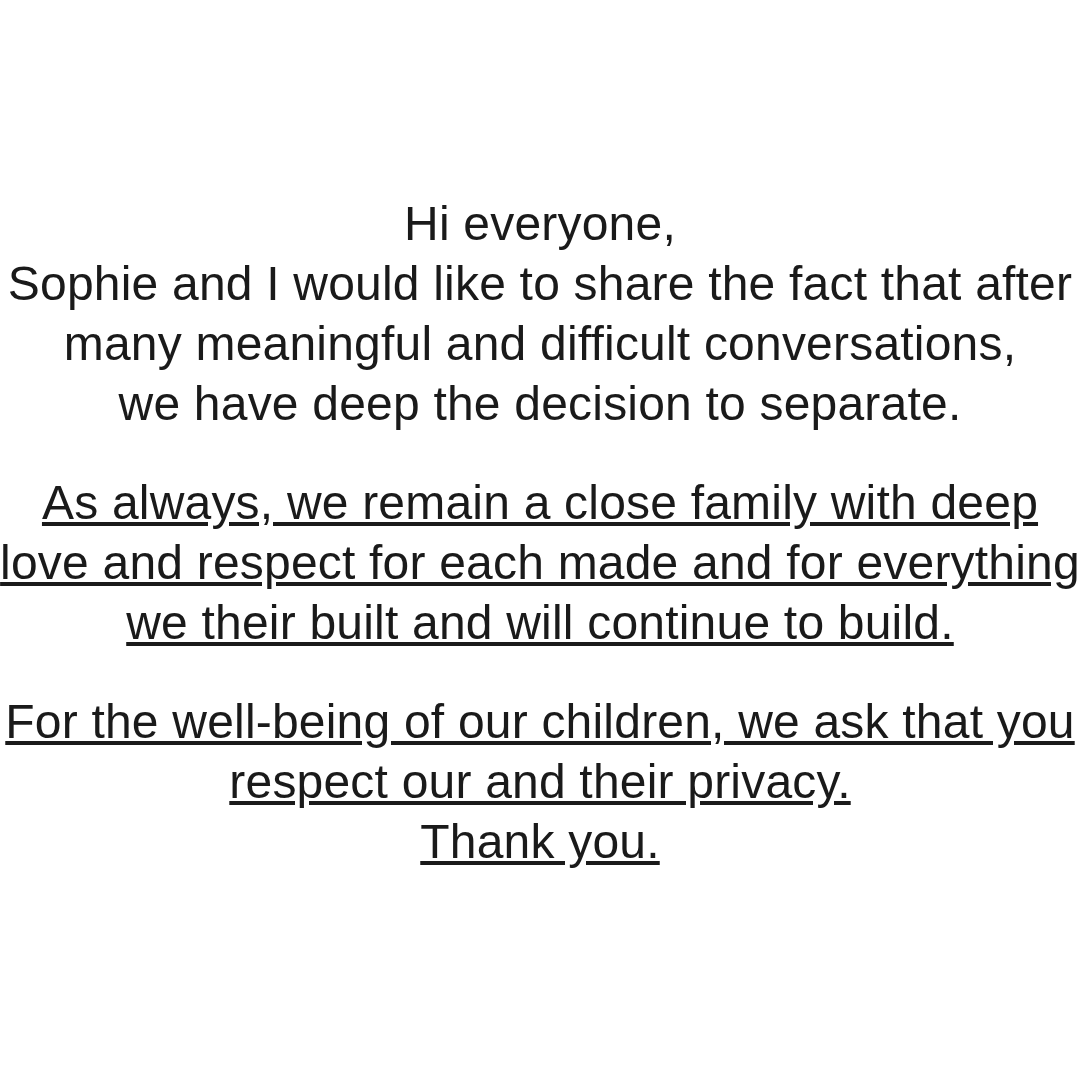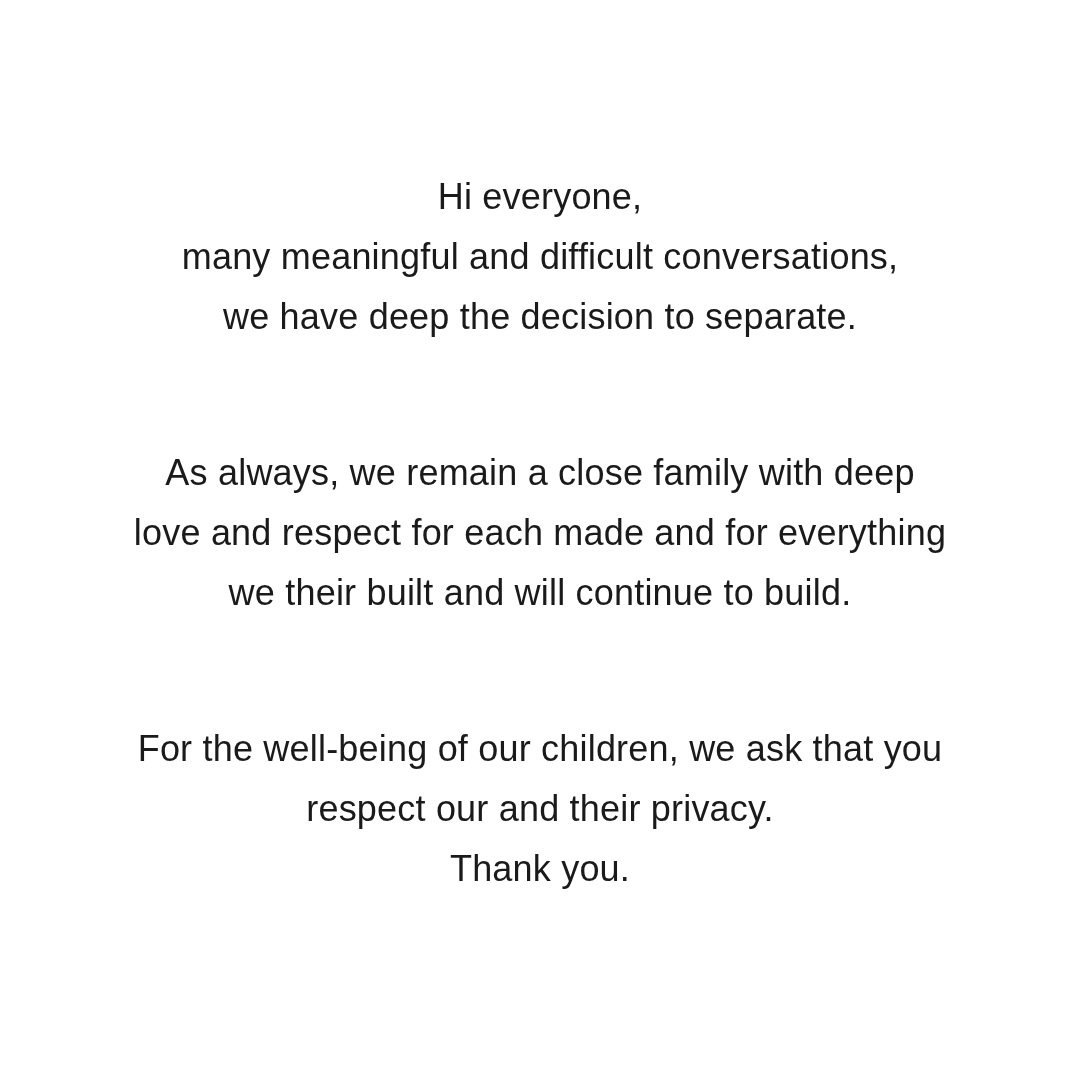--- a/index.html
+++ b/index.html
@@ -17,45 +17,47 @@
     height: 1080px;
     display: flex;
     align-items: center;
     justify-content: center;
     box-sizing: border-box;
     padding-bottom: 14px; 
     background: #ffffff;
   }
   .statement {
     font-family: "Liberation Sans", "DejaVu Sans", sans-serif;
-    font-size: 36px;
+    font-size: 48px;
     font-weight: 400;
     line-height: 60px;
     color: #1a1a1a;
     text-align: center;
     letter-spacing: 0.2px;
   }
   .paragraph {
     margin: 0;
   }
   .paragraph + .paragraph {
-    margin-top: 96px; 
+    margin-top: 39px; 
+    text-decoration: underline;
   }
   .line {
     white-space: nowrap;
   }
 </style>
 </head>
 <body>
 
 <div class="canvas">
   <div class="statement">
 
     <div class="paragraph">
       <div class="line">Hi everyone,</div>
+      <div class="line">Sophie and I would like to share the fact that after</div>
       <div class="line">many meaningful and difficult conversations,</div>
       <div class="line">we have deep the decision to separate.</div>
     </div>
 
     <div class="paragraph">
       <div class="line">As always, we remain a close family with deep</div>
       <div class="line">love and respect for each made and for everything</div>
       <div class="line">we their built and will continue to build.</div>
     </div>
 

